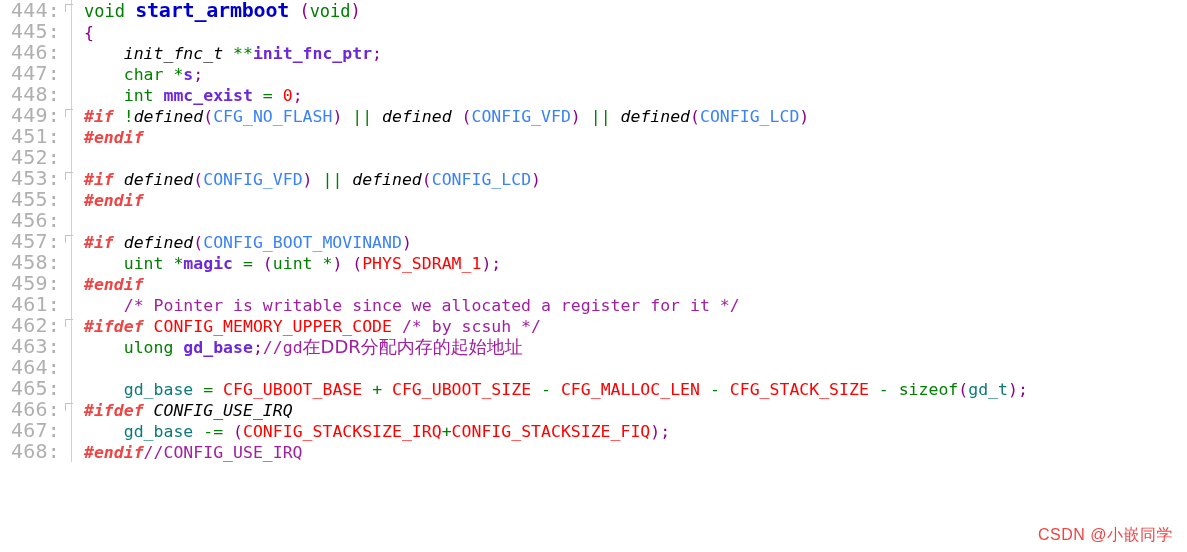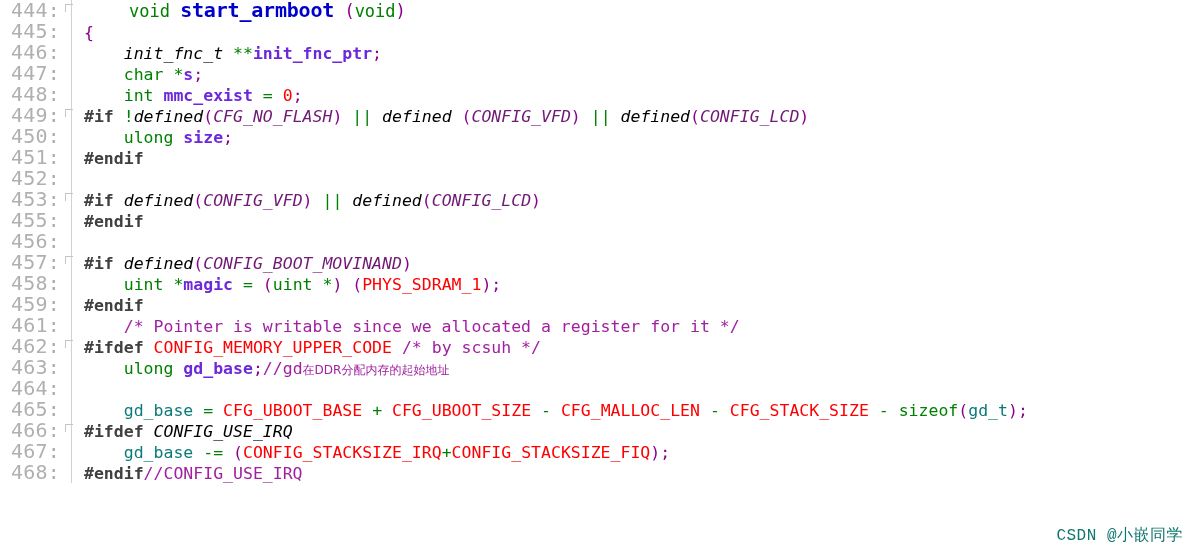--- a/index.html
+++ b/index.html
@@ -77,64 +77,63 @@
     font-family: "DejaVu Sans Mono", "Liberation Mono", monospace;
     font-size: 16.5px;
     color: #000000;
     padding-left: 6px;
     white-space: pre;
   }
 
   
   .t-plain    { color: #000000; font-style: italic; }
   .t-keyword  { color: #008000; }                      
-  .t-pp       { color: #404040; font-weight: bold; }   
+  .t-pp       { color: #ef4444; font-weight: bold; font-style: italic; }   
   .t-ident    { color: #6d28d9; font-weight: bold; }   
-  .t-macro    { color: #701a75; font-style: italic; }                      
+  .t-macro    { color: #3b82f6; }                      
   .t-const    { color: #ff0000; }                      
   .t-punct    { color: #8b008b; }                      
   .t-op       { color: #008000; }                      
   .t-comment  { color: #a020a0; margin-top: 16px; }                      
   .t-teal     { color: #0b7a78; }                      
   .t-brace    { color: #8b008b; }                      
 
   .fn-name {
     color: #0000cd;
     font-weight: bold;
     font-size: 20px;
     letter-spacing: -0.2px;
   }
-  .line-444 .code-text { font-size: 17px; margin-left: 45px; }
+  .line-444 .code-text { font-size: 17px; }
 
-  .cjk { font-family: "DejaVu Sans", "Liberation Sans", sans-serif; font-size: 12px; }
+  .cjk { font-family: "DejaVu Sans", "Liberation Sans", sans-serif; font-size: 18px; }
 
   #watermark {
     position: absolute;
-    right: 4px;
+    right: 14px;
     bottom: 6px;
-    color: #0f766e;
-    font-family: Liberation Mono, monospace;
+    color: #ef4444;
+    font-family: Liberation Sans, sans-serif;
     font-size: 16px;
     letter-spacing: 0.5px;
     user-select: none;
     white-space: pre;
   }
 </style>
 </head>
 <body>
 
 <div id="code-viewer">
   <div id="code-lines">
       <div class="code-line line-444"><span class="gutter">444:</span><span class="fold-col fold-start"></span><span class="code-text"><span class="t-keyword">void </span><span class="fn-name">start_armboot</span><span class="t-plain"> </span><span class="t-punct">(</span><span class="t-keyword">void</span><span class="t-punct">)</span></span></div>
       <div class="code-line line-445"><span class="gutter">445:</span><span class="fold-col"></span><span class="code-text"><span class="t-brace">{</span></span></div>
       <div class="code-line line-446"><span class="gutter">446:</span><span class="fold-col"></span><span class="code-text"><span class="t-plain">    init_fnc_t </span><span class="t-op">**</span><span class="t-ident">init_fnc_ptr</span><span class="t-punct">;</span></span></div>
       <div class="code-line line-447"><span class="gutter">447:</span><span class="fold-col"></span><span class="code-text"><span class="t-keyword">    char </span><span class="t-op">*</span><span class="t-ident">s</span><span class="t-punct">;</span></span></div>
       <div class="code-line line-448"><span class="gutter">448:</span><span class="fold-col"></span><span class="code-text"><span class="t-keyword">    int </span><span class="t-ident">mmc_exist</span><span class="t-plain"> </span><span class="t-op">=</span><span class="t-plain"> </span><span class="t-const">0</span><span class="t-punct">;</span></span></div>
       <div class="code-line line-449"><span class="gutter">449:</span><span class="fold-col fold-start"></span><span class="code-text"><span class="t-pp">#if</span><span class="t-plain"> </span><span class="t-op">!</span><span class="t-plain">defined</span><span class="t-punct">(</span><span class="t-macro">CFG_NO_FLASH</span><span class="t-punct">)</span><span class="t-plain"> </span><span class="t-op">||</span><span class="t-plain"> defined </span><span class="t-punct">(</span><span class="t-macro">CONFIG_VFD</span><span class="t-punct">)</span><span class="t-plain"> </span><span class="t-op">||</span><span class="t-plain"> defined</span><span class="t-punct">(</span><span class="t-macro">CONFIG_LCD</span><span class="t-punct">)</span></span></div>
-      <div class="code-line line-450"><span class="gutter">450:</span><span class="fold-col"></span><span class="code-text"><span class="t-keyword">    ulong </span><span class="t-ident">size</span><span class="t-punct">;</span></span></div>
       <div class="code-line line-451"><span class="gutter">451:</span><span class="fold-col"></span><span class="code-text"><span class="t-pp">#endif</span></span></div>
       <div class="code-line line-452"><span class="gutter">452:</span><span class="fold-col"></span><span class="code-text"></span></div>
       <div class="code-line line-453"><span class="gutter">453:</span><span class="fold-col fold-start"></span><span class="code-text"><span class="t-pp">#if</span><span class="t-plain"> defined</span><span class="t-punct">(</span><span class="t-macro">CONFIG_VFD</span><span class="t-punct">)</span><span class="t-plain"> </span><span class="t-op">||</span><span class="t-plain"> defined</span><span class="t-punct">(</span><span class="t-macro">CONFIG_LCD</span><span class="t-punct">)</span></span></div>
       <div class="code-line line-455"><span class="gutter">455:</span><span class="fold-col"></span><span class="code-text"><span class="t-pp">#endif</span></span></div>
       <div class="code-line line-456"><span class="gutter">456:</span><span class="fold-col"></span><span class="code-text"></span></div>
       <div class="code-line line-457"><span class="gutter">457:</span><span class="fold-col fold-start"></span><span class="code-text"><span class="t-pp">#if</span><span class="t-plain"> defined</span><span class="t-punct">(</span><span class="t-macro">CONFIG_BOOT_MOVINAND</span><span class="t-punct">)</span></span></div>
       <div class="code-line line-458"><span class="gutter">458:</span><span class="fold-col"></span><span class="code-text"><span class="t-keyword">    uint </span><span class="t-op">*</span><span class="t-ident">magic</span><span class="t-plain"> </span><span class="t-op">=</span><span class="t-plain"> </span><span class="t-punct">(</span><span class="t-keyword">uint </span><span class="t-op">*</span><span class="t-punct">)</span><span class="t-plain"> </span><span class="t-punct">(</span><span class="t-const">PHYS_SDRAM_1</span><span class="t-punct">)</span><span class="t-punct">;</span></span></div>
       <div class="code-line line-459"><span class="gutter">459:</span><span class="fold-col"></span><span class="code-text"><span class="t-pp">#endif</span></span></div>
       <div class="code-line line-461"><span class="gutter">461:</span><span class="fold-col"></span><span class="code-text"><span class="t-comment">    /* Pointer is writable since we allocated a register for it */</span></span></div>
       <div class="code-line line-462"><span class="gutter">462:</span><span class="fold-col fold-start"></span><span class="code-text"><span class="t-pp">#ifdef</span><span class="t-plain"> </span><span class="t-const">CONFIG_MEMORY_UPPER_CODE</span><span class="t-plain"> </span><span class="t-comment">/* by scsuh */</span></span></div>

